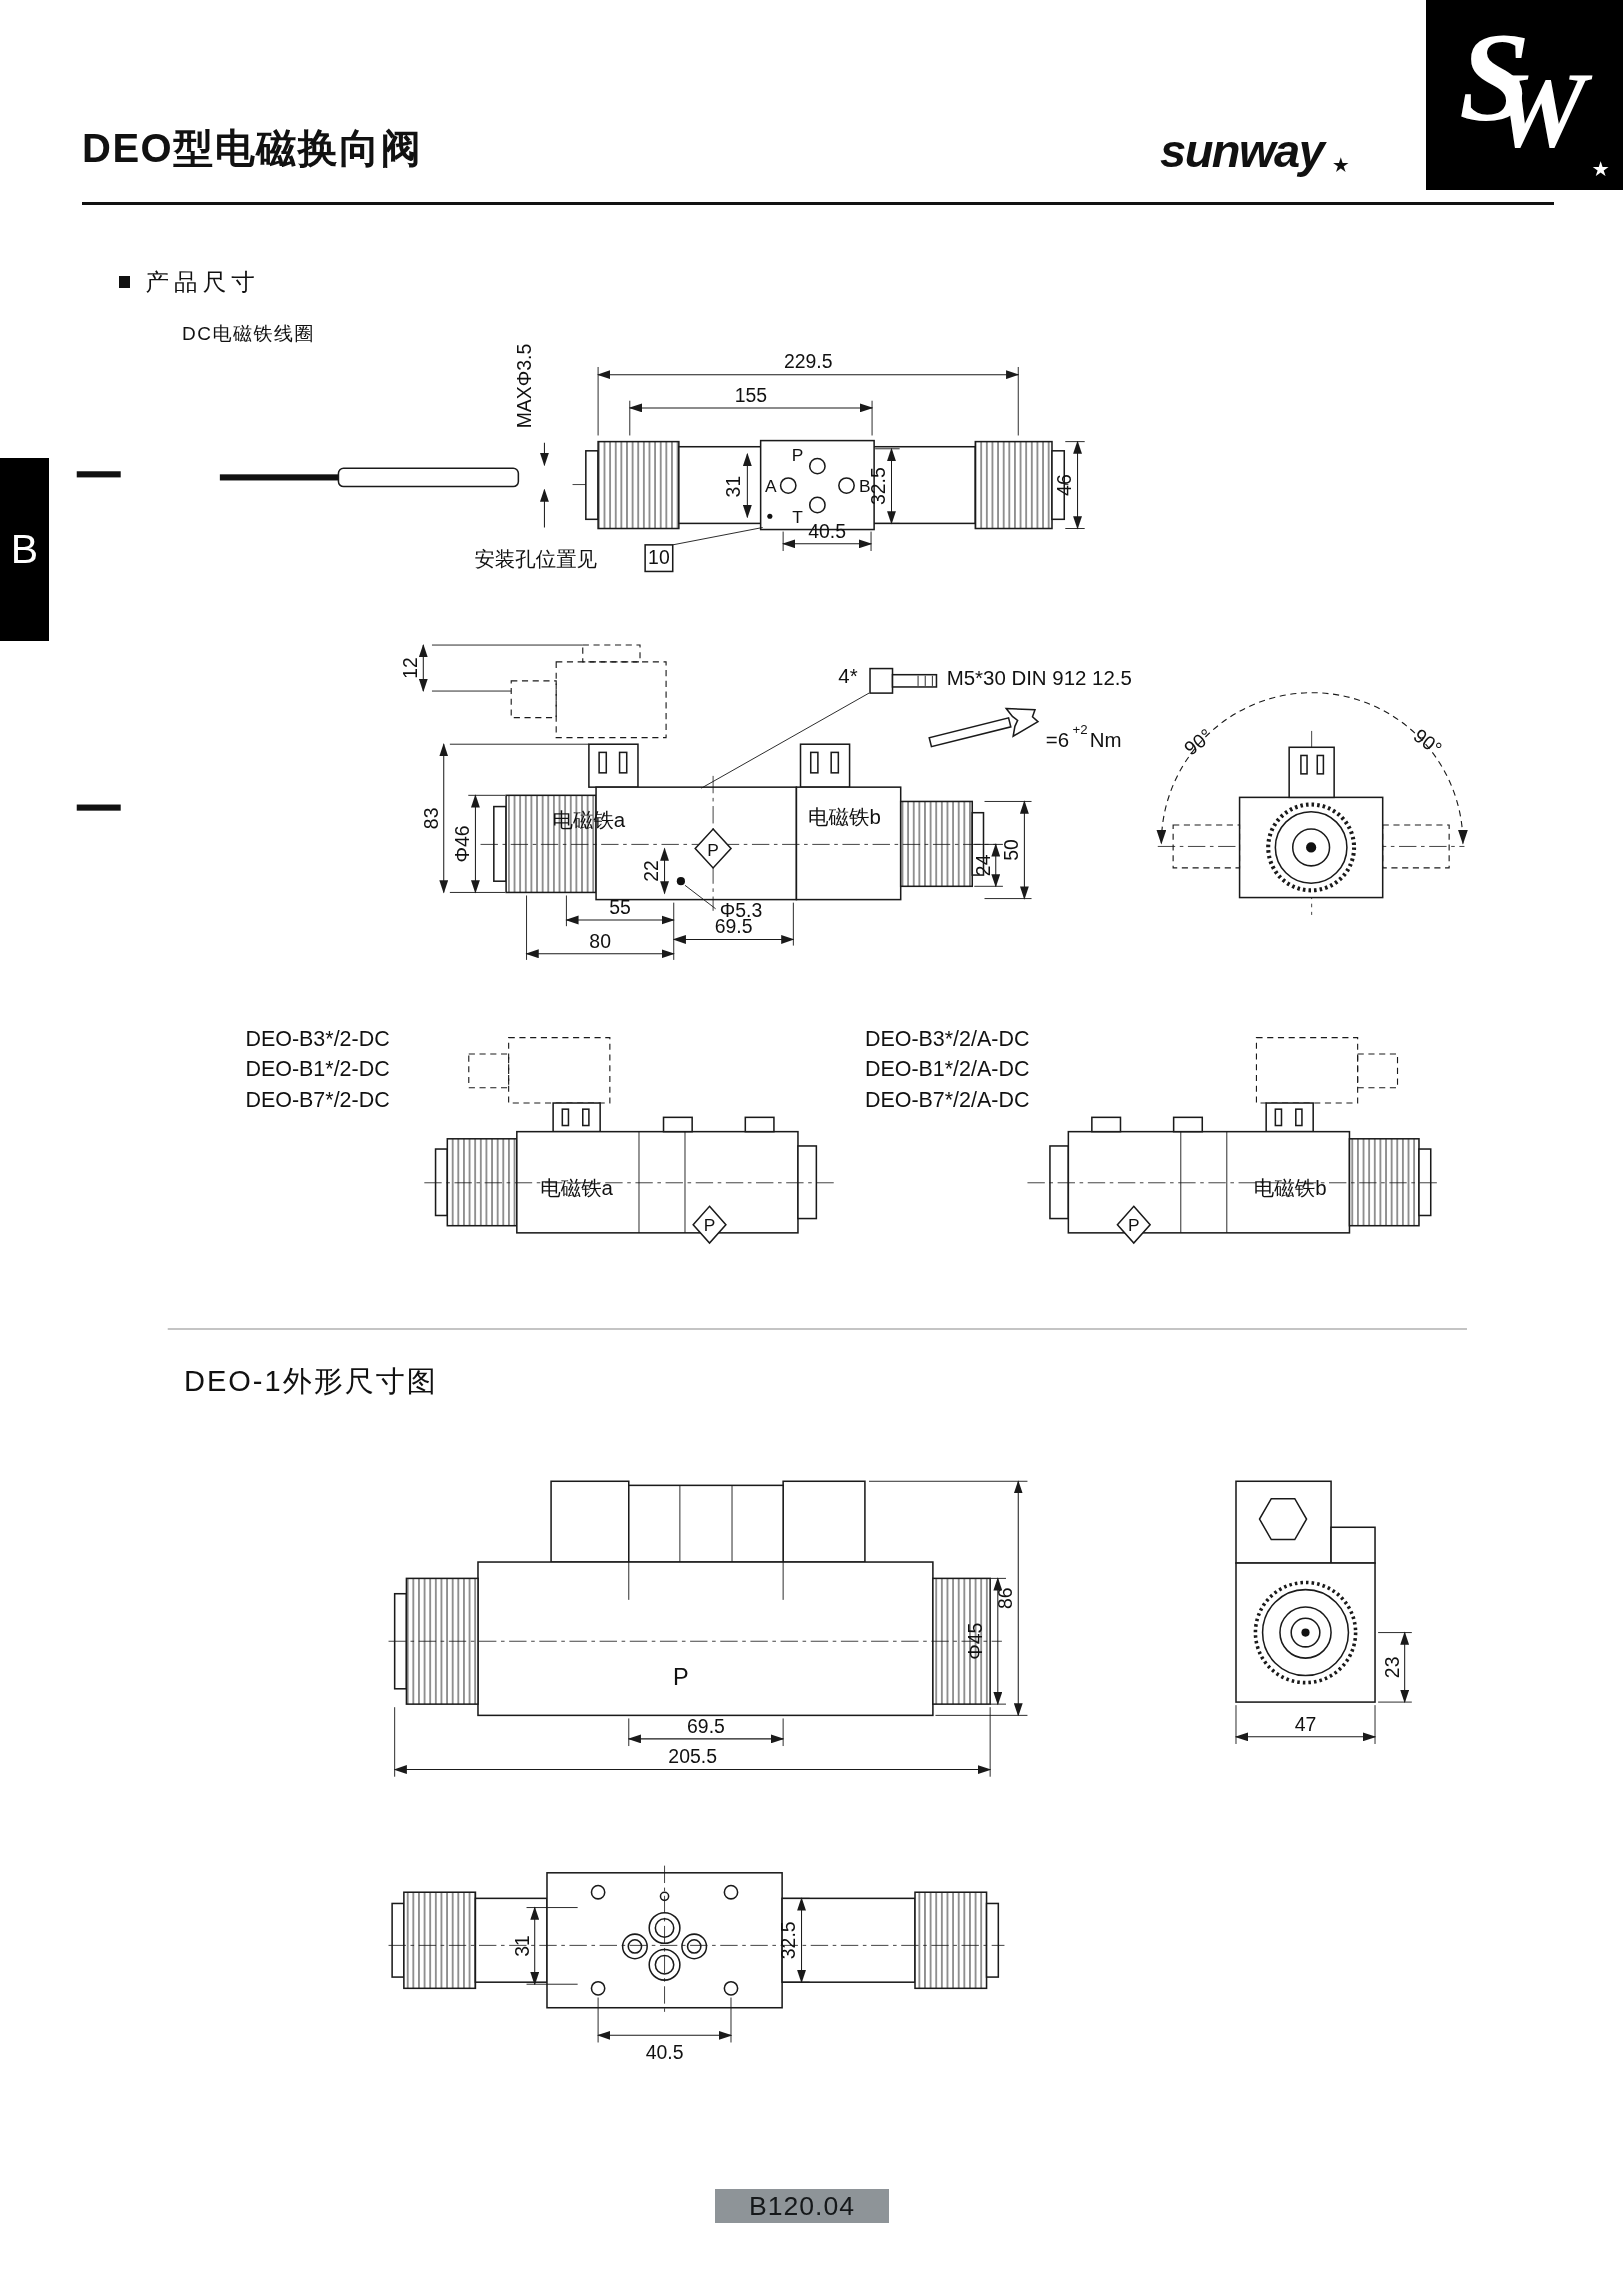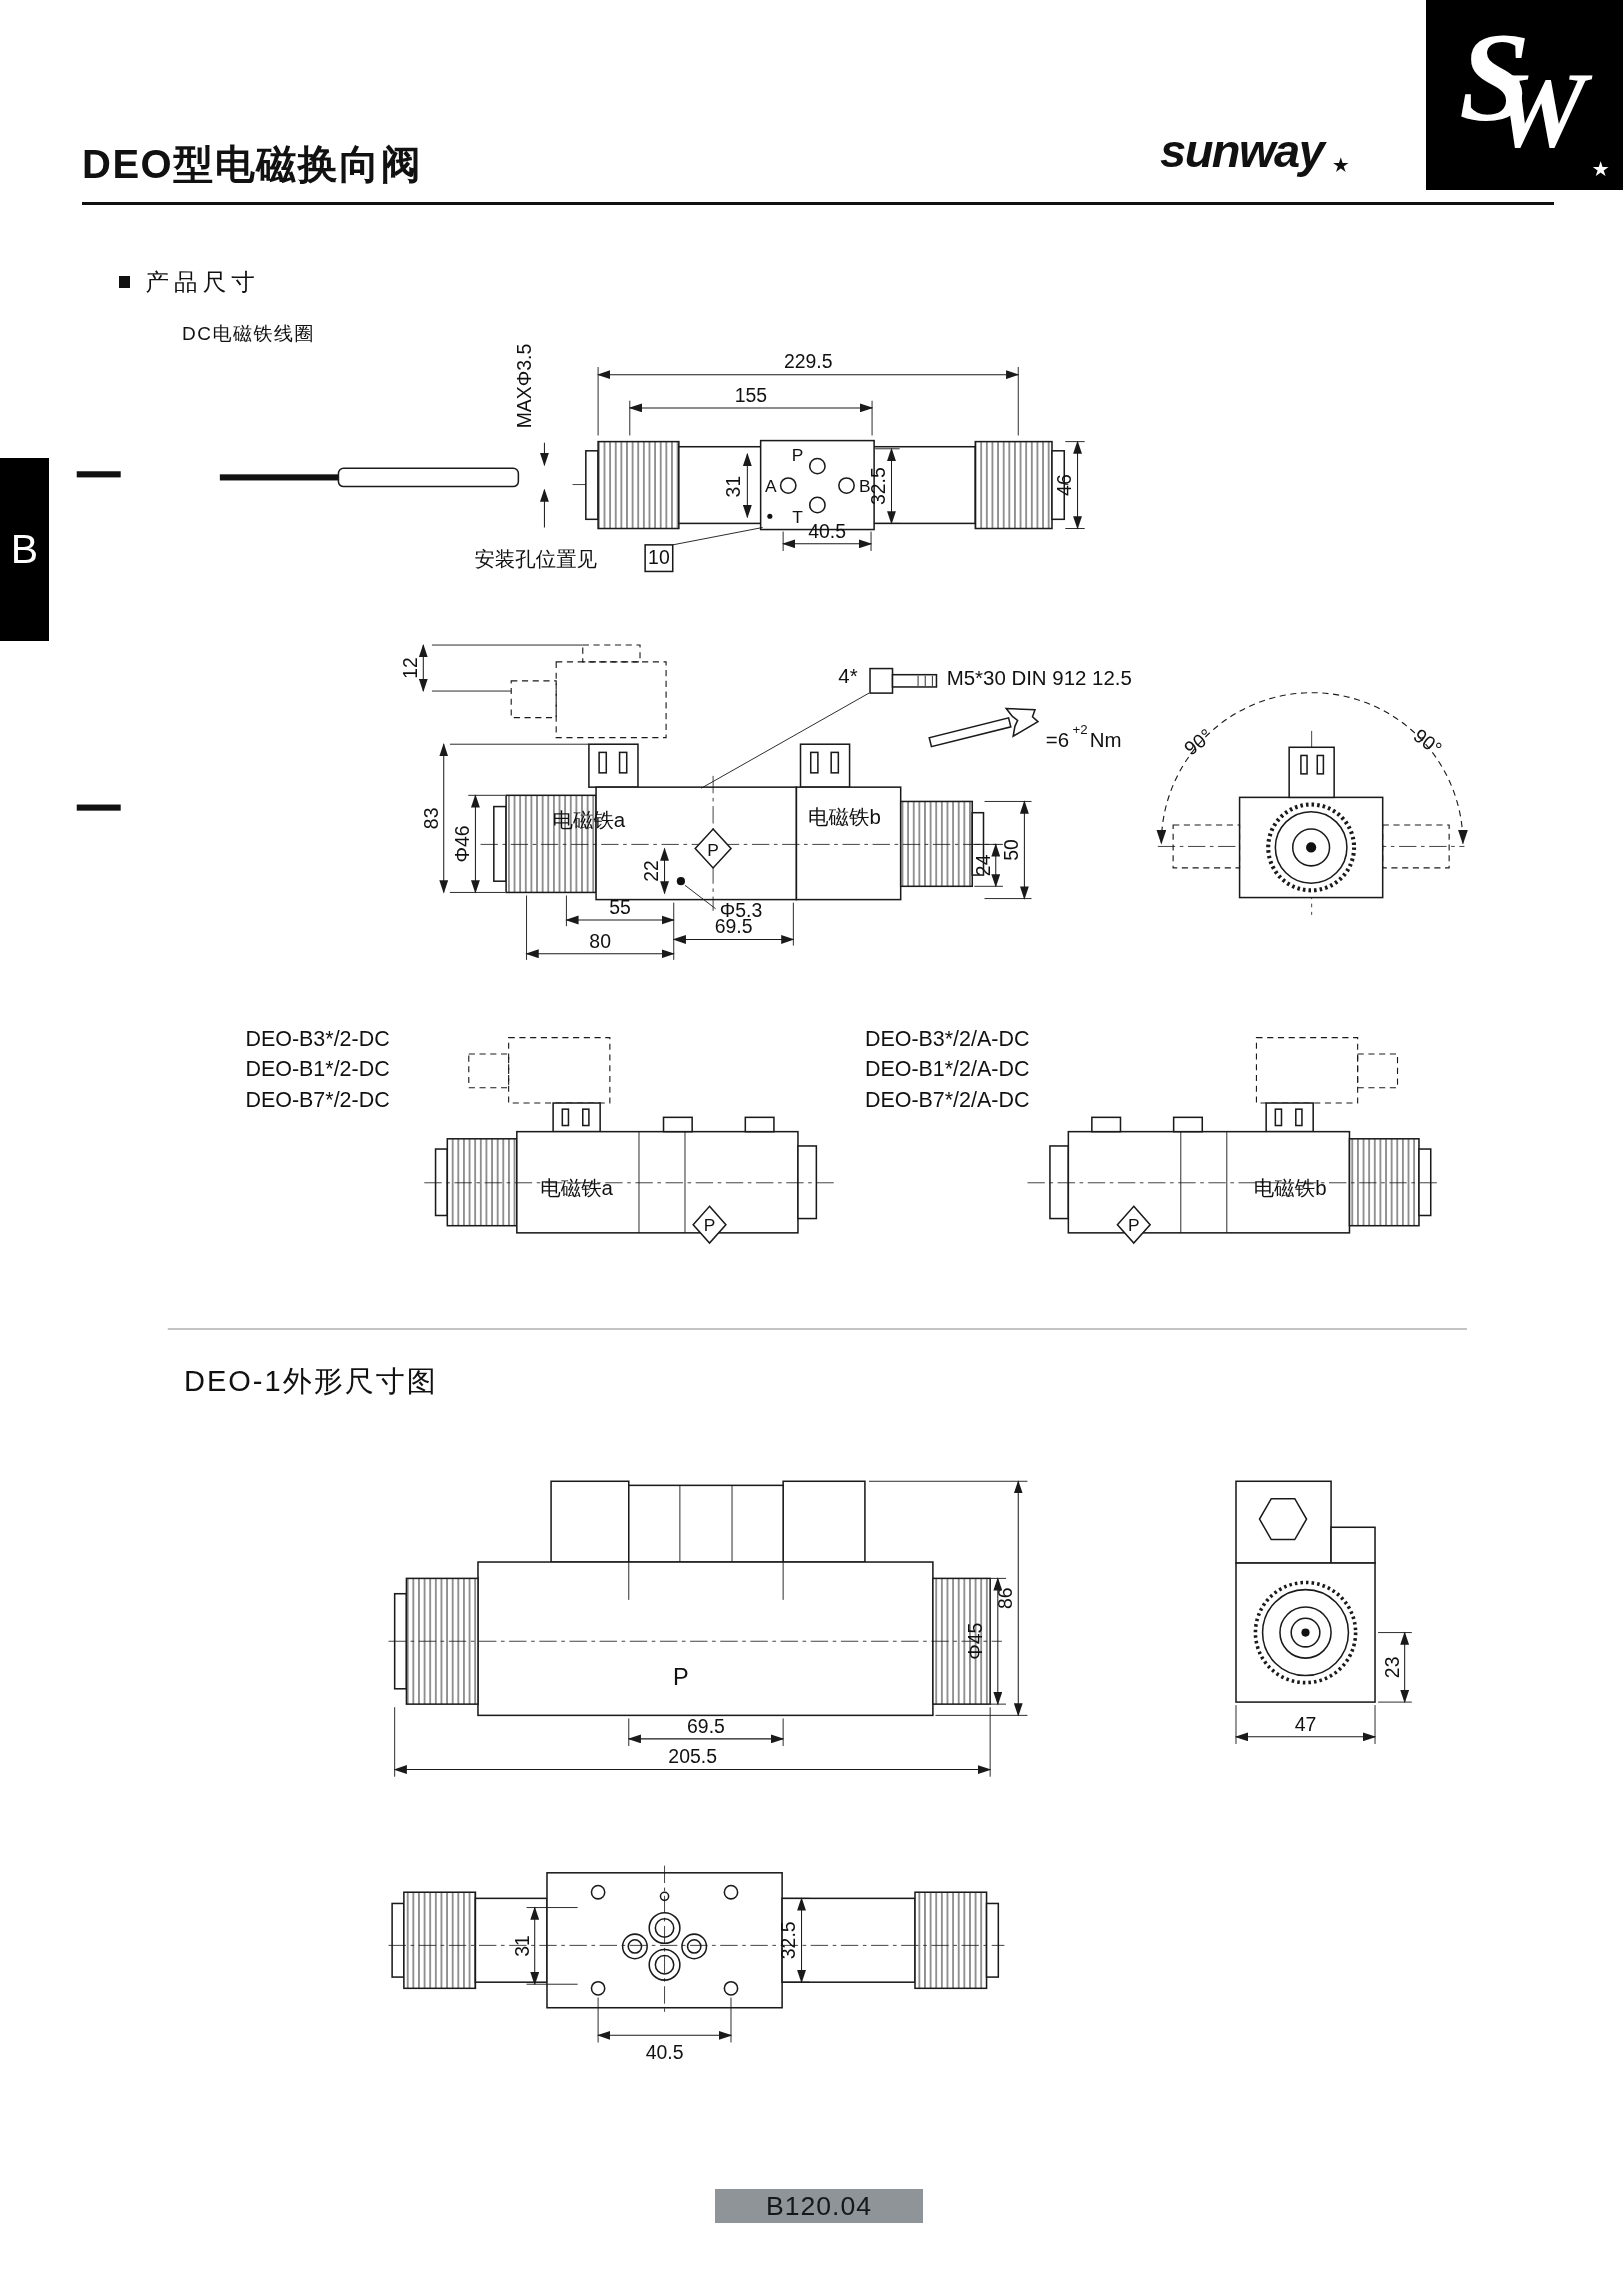--- a/index.html
+++ b/index.html
@@ -8,21 +8,21 @@
     position: relative;
     width: 1623px; height: 2295px;
     background: #fff;
     font-family: "Liberation Sans", sans-serif;
     color: #111;
     overflow: hidden;
   }
   .abs { position: absolute; }
   .title {
     left: 82px; top: 121px;
-    font-size: 40px; font-weight: 700; letter-spacing: 1.5px; margin-top: 16px;
+    font-size: 40px; font-weight: 700; letter-spacing: 1.5px;
   }
   .rule { left:82px; top:202px; width:1472px; height:2.6px; background:#111; }
   .brand {
     left: 1160px; top: 123px;
     font-size: 47px; font-weight: 700; font-style: italic; letter-spacing: -1.5px;
   }
   .brand-star { position:absolute; left:173px; top:32px; font-size:17.4px; font-style:normal; }
   .logo-box {
     left: 1426px; top: 0px; width: 197px; height: 190px;
     background: #000; color: #fff;
@@ -33,21 +33,21 @@
   .side-tab {
     left:0; top:458px; width:49px; height:183px; background:#000;
     color:#fff; display:flex; align-items:center; justify-content:center;
     font-size:41px;
   }
   .sec-head { left:119px; top:231px; font-size:23.5px; letter-spacing:5.1px; display:flex; align-items:center;margin-top:35px; }
   .sec-bullet { width:11.2px; height:11.2px; background:#111; display:inline-block; margin-right:15.3px; }
   .dc-label { left:182px; top:321px; font-size:19px; letter-spacing:1.5px; }
   .deo1-label { left:184px; top:1362px; font-size:29px; letter-spacing:2px; }
   .footer-band {
-    left:715px; top:2189px; width:208px; height:34px;
+    left:715px; top:2189px; width:174px; height:34px;
     background:#8e9498; color:#15181a;
     display:flex; align-items:center; justify-content:center;
     font-size:26.6px; letter-spacing:1px;
   }
   svg.art { position:absolute; left:0; top:0; }
   .ln   { fill:#fff;  stroke:#1a1a1a; stroke-width:3; }
   .lnf  { fill:none;  stroke:#1a1a1a; stroke-width:3; }
   .thin { fill:none;  stroke:#1a1a1a; stroke-width:1.8; }
   .dml  { fill:none;  stroke:#1a1a1a; stroke-width:2; }
   .dash { fill:none;  stroke:#1a1a1a; stroke-width:2.2; stroke-dasharray:12 9; }

